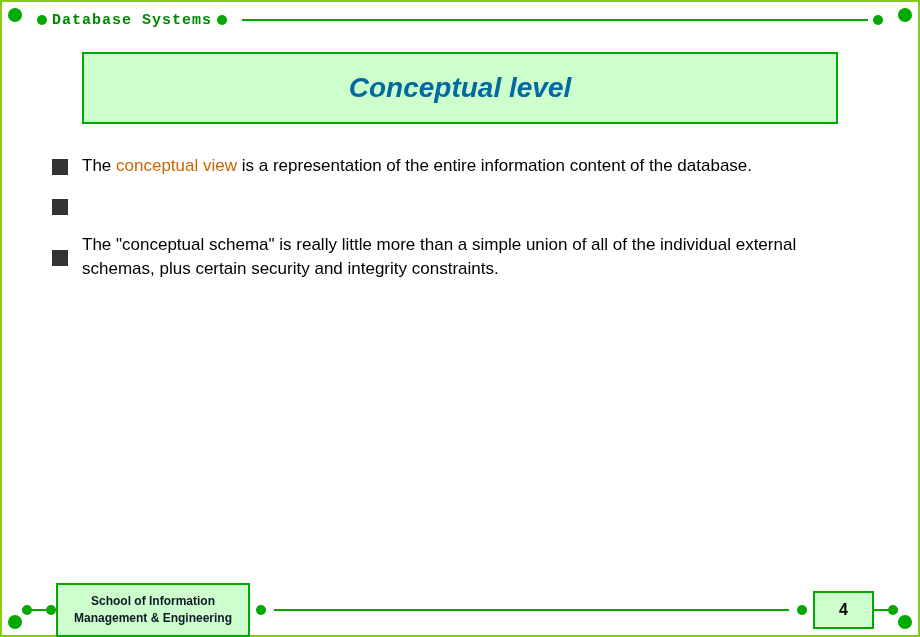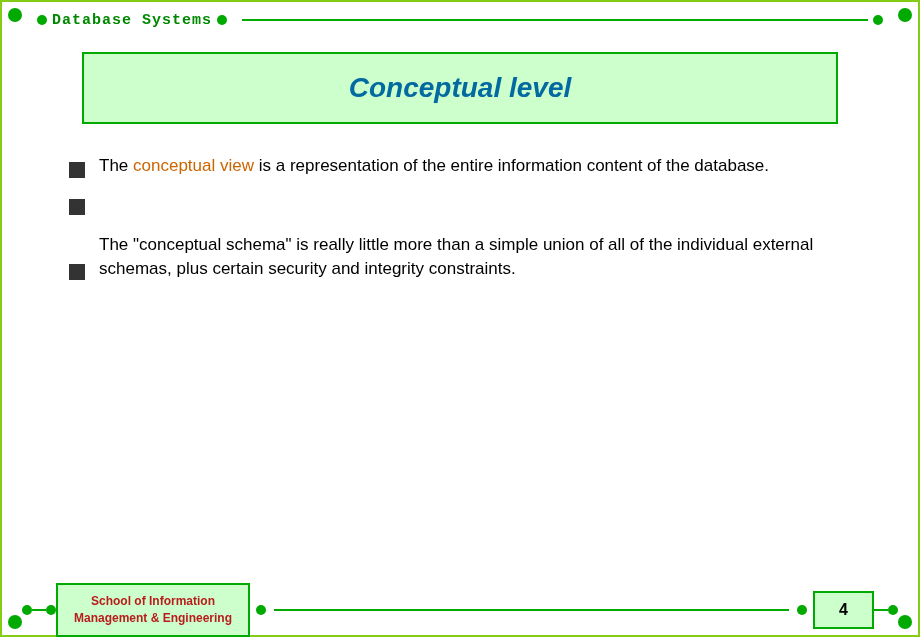--- a/index.html
+++ b/index.html
@@ -94,26 +94,25 @@
     }
 
     
     .bullet-list {
       margin: 10px 30px 0 30px;
       list-style: none;
     }
 
     .bullet-item {
       display: flex;
-      align-items: flex-end;
+      align-items: center;
       margin-bottom: 18px;
       font-size: 17px;
       color: #000000;
       line-height: 1.4;
-      margin-left: 17px;
     }
 
     .bullet-square {
       width: 16px;
       height: 16px;
       background: #333333;
       flex-shrink: 0;
       margin-top: 3px;
       margin-right: 14px;
     }
@@ -149,21 +148,21 @@
 
     .school-box {
       background: #ccffcc;
       border: 2px solid #00aa00;
       padding: 8px 16px;
       text-align: center;
       flex-shrink: 0;
     }
 
     .school-name {
-      color: #b91c1c;
+      color: #0f172a;
       font-size: 12px;
       font-weight: bold;
       line-height: 1.4;
     }
 
     .page-box {
       background: #ccffcc;
       border: 2px solid #00aa00;
       padding: 8px 24px;
       text-align: center;

